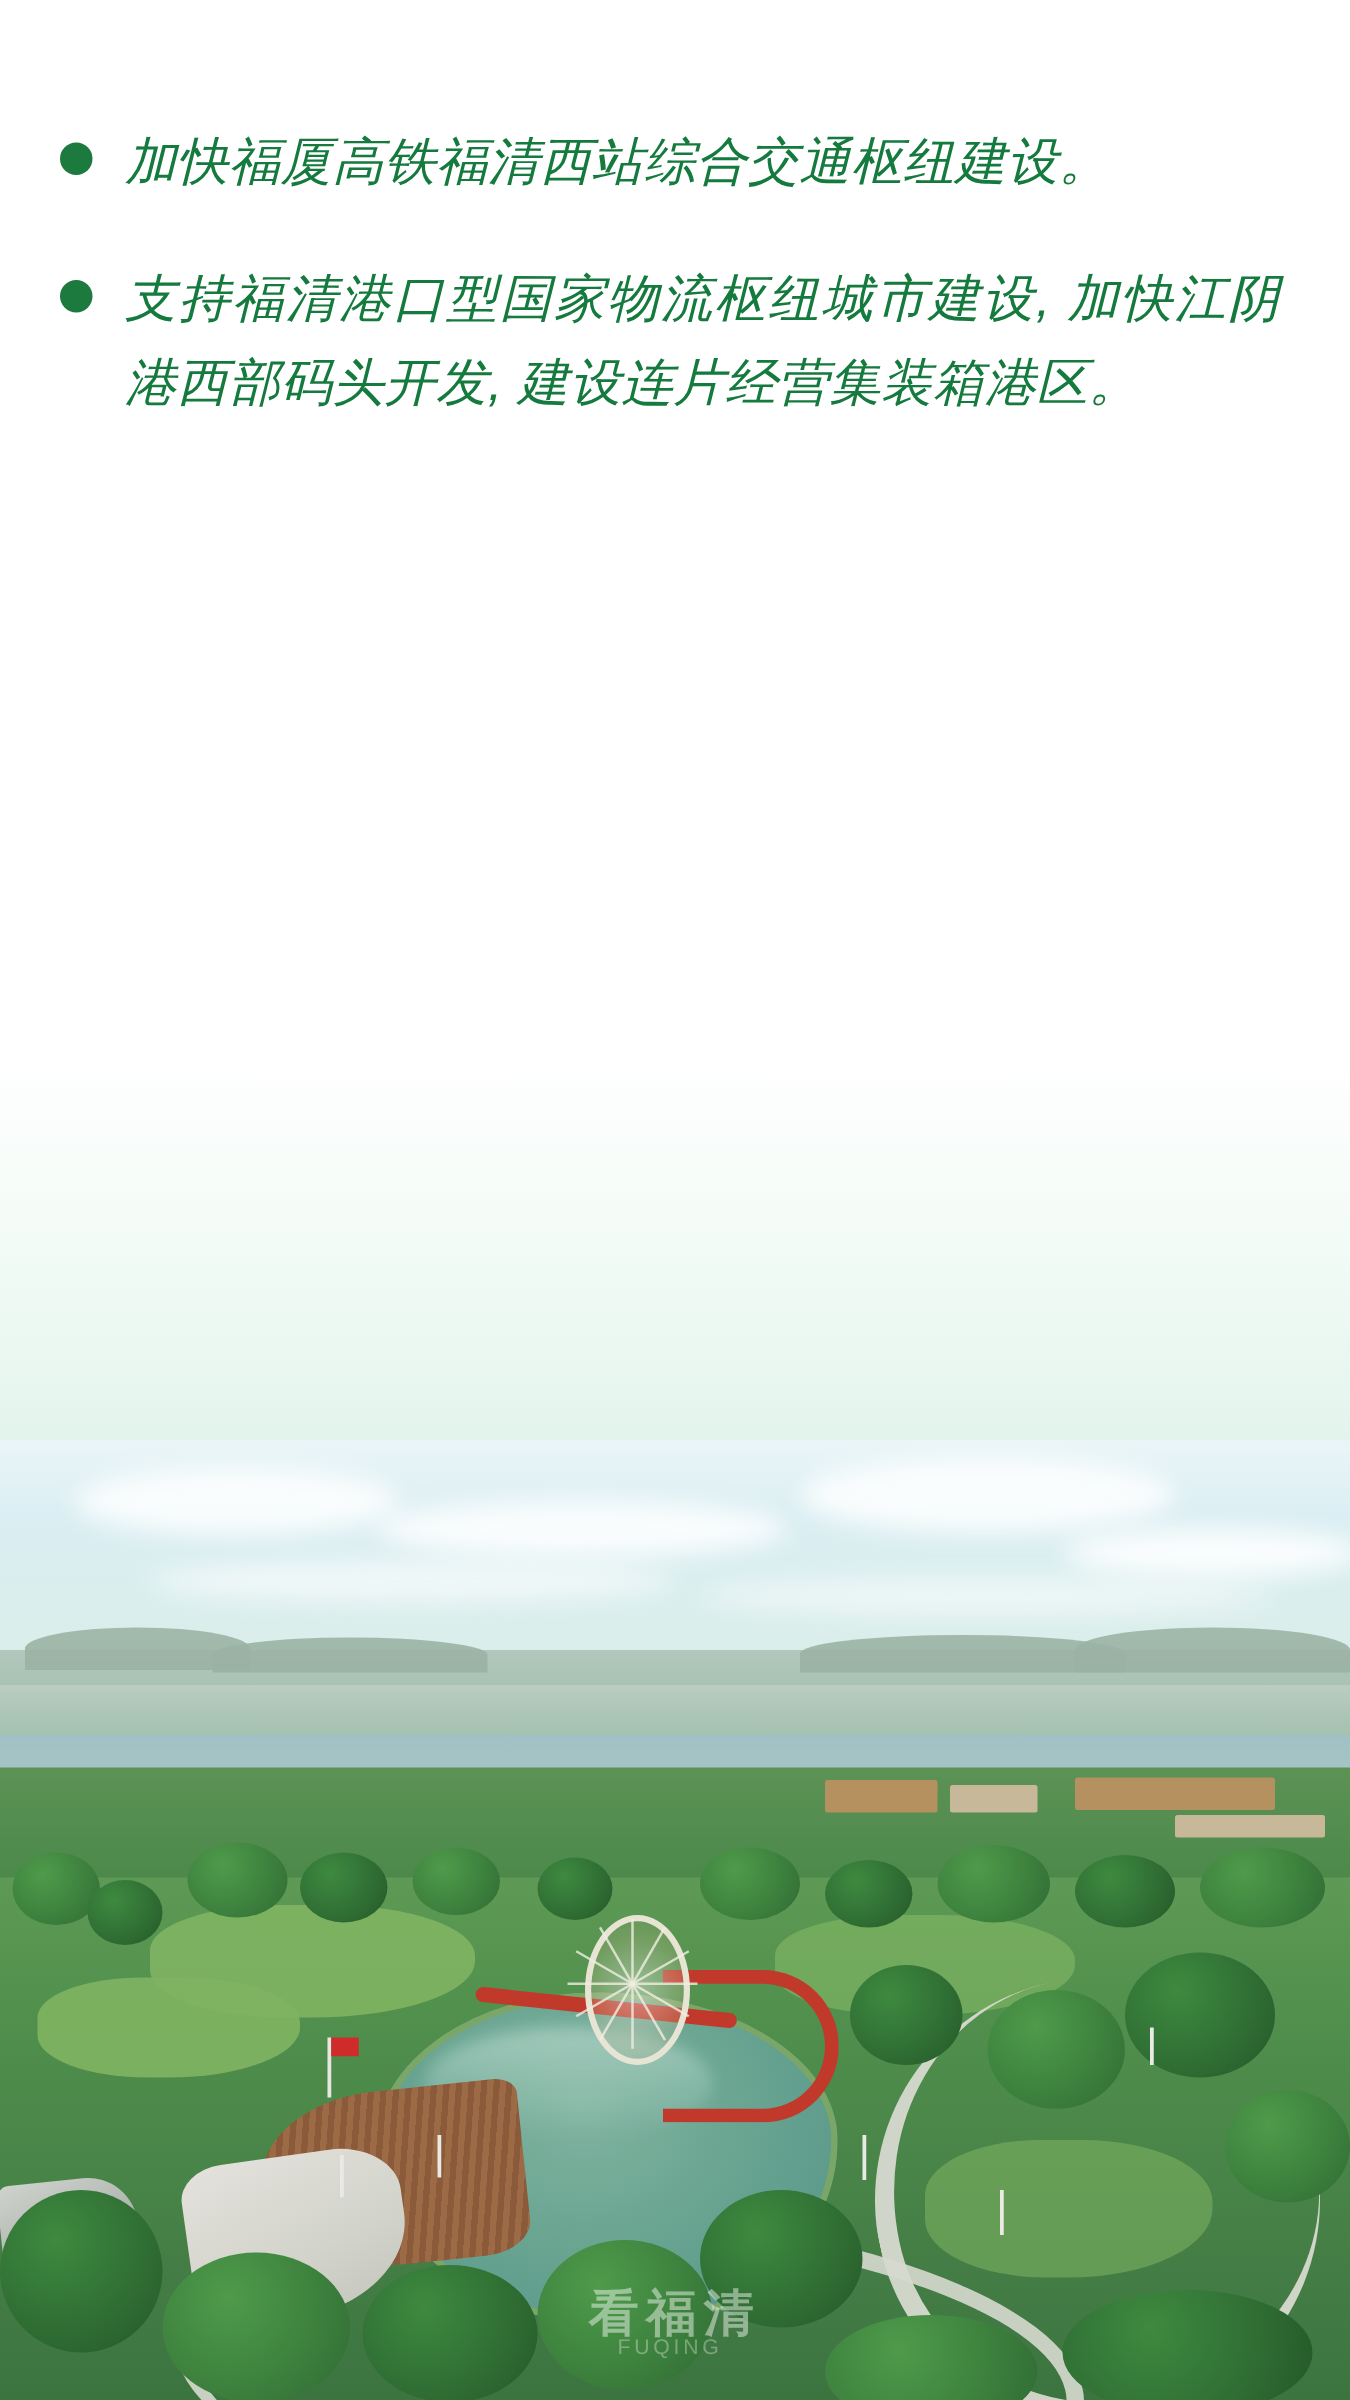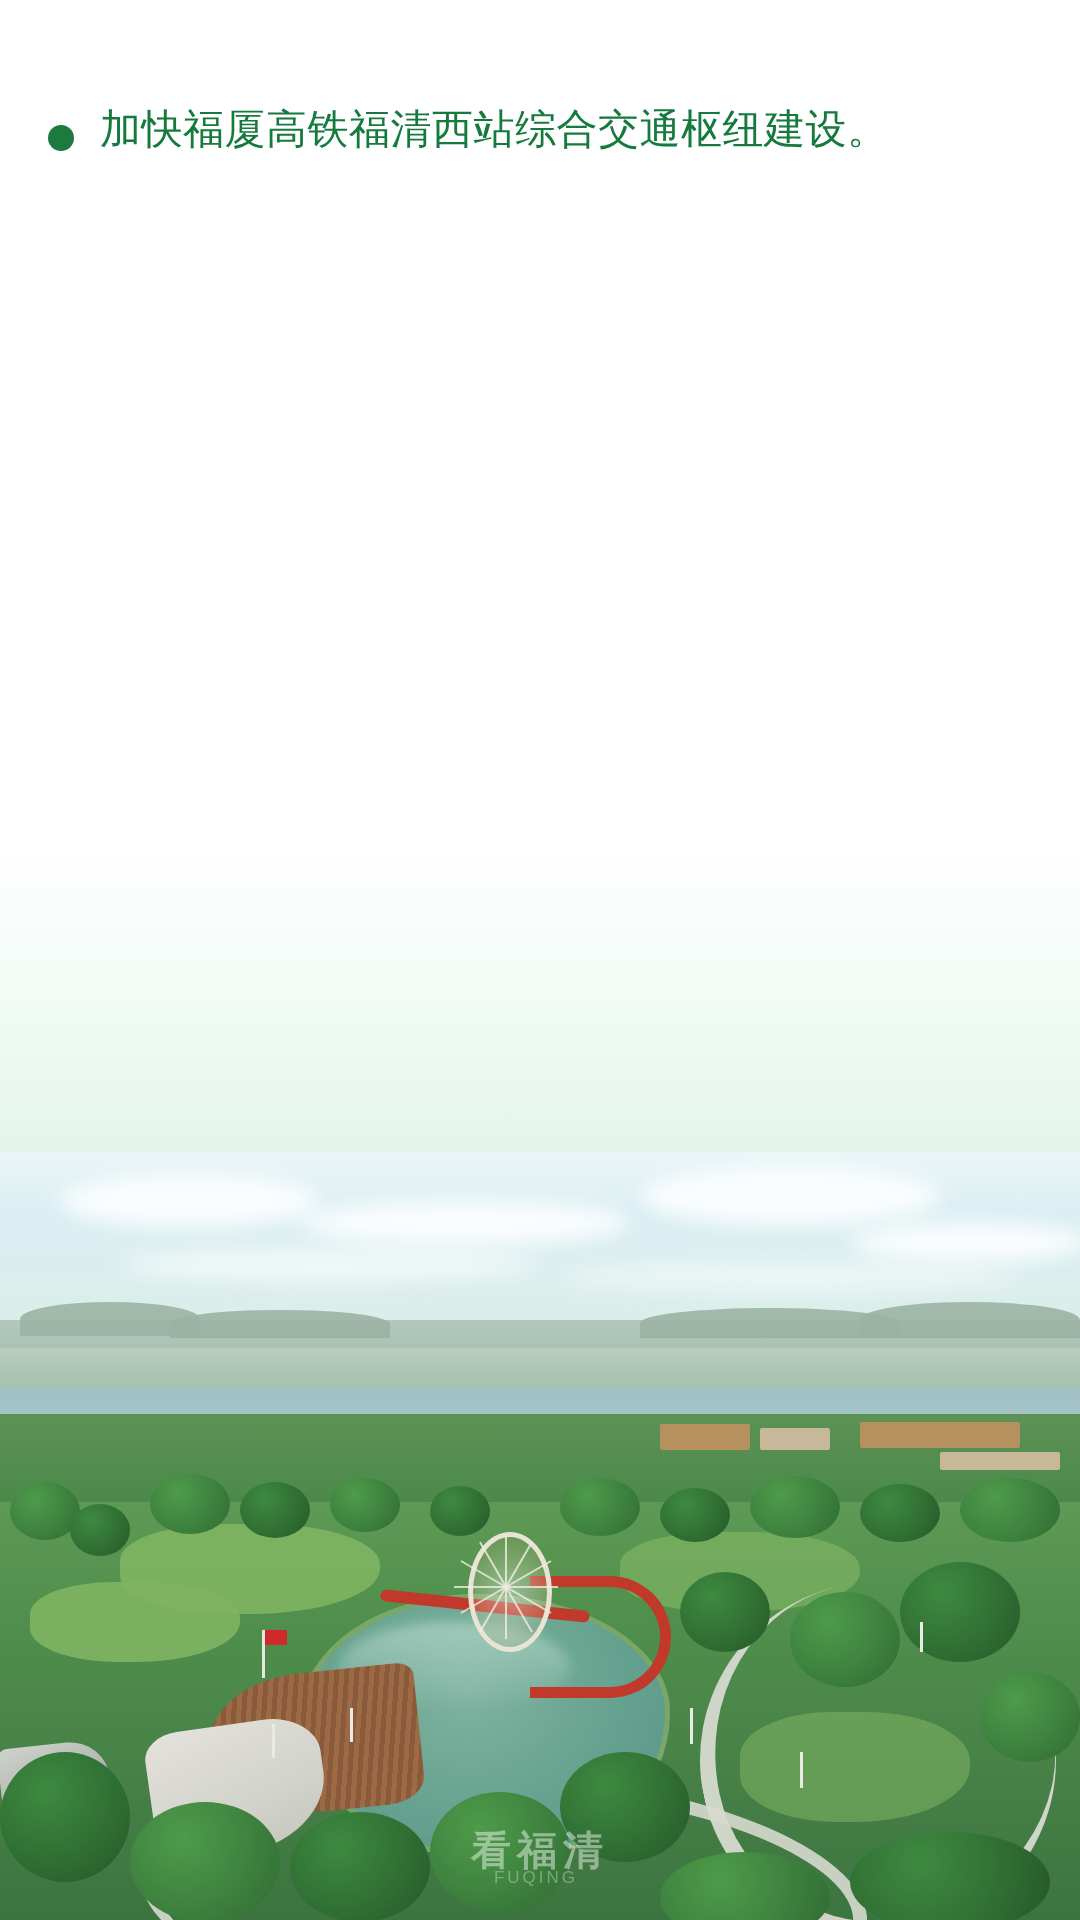--- a/index.html
+++ b/index.html
@@ -28,22 +28,23 @@
     position: absolute;
     top: 96px;
     left: 0;
     width: 1080px;
     padding: 0 56px 0 48px;
     box-sizing: border-box;
   }
 
   .bullet-item {
     display: flex;
-    align-items: center;
+    align-items: flex-start;
     margin-bottom: 44px;
+    font-style: italic;
   }
 
   .bullet-dot {
     flex: 0 0 auto;
     width: 26px;
     height: 26px;
     border-radius: 50%;
     background: #1c7a3e;
     margin-top: 18px;
     margin-right: 26px;
@@ -331,20 +332,24 @@
 
 <div class="poster">
 
   <div class="content">
 
     <div class="bullet-item">
       <span class="bullet-dot"></span>
       <div class="bullet-text">加快福厦高铁福清西站综合交通枢纽建设。</div>
     </div>
 
+    <div class="bullet-item">
+      <span class="bullet-dot"></span>
+      <div class="bullet-text">支持福清港口型国家物流枢纽城市建设, 加快江阴港西部码头开发, 建设连片经营集装箱港区。</div>
+    </div>
 
 
 
 
 
   </div>
 
   <div class="photo">
 
     <div class="sky"></div>

